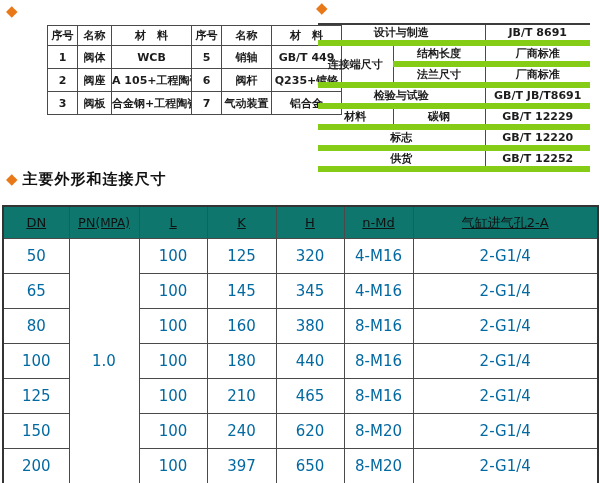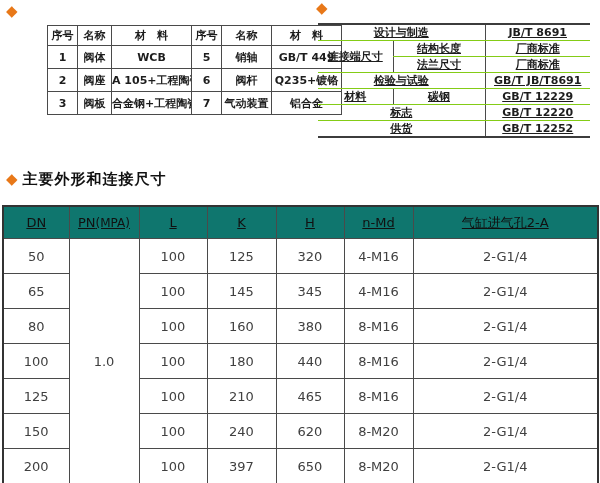--- a/index.html
+++ b/index.html
@@ -23,29 +23,29 @@
   .materials td {
     border:1px solid #4a4a4a; font-size:11px; font-weight:bold; color:#1d1d1d;
     height:22px;
   }
   .materials tr.hdr td { height:19px; }
 
   
   .specs { left:318px; top:23px; width:272px;
     border-top:2px solid #3c3c3c; border-bottom:2px solid #3c3c3c; }
   .specs td {
-    border-top:1px solid #4a4a4a; border-bottom:1px solid #84cc16;
-    font-size:11px; font-weight:bold; color:#1d1d1d; height:14.3px;text-decoration:underline;
+    border-top:1px solid #4a4a4a; border-bottom:6px solid #84cc16;
+    font-size:11px; font-weight:bold; color:#1d1d1d; height:14.3px;
   }
   .specs td.vl { border-left:1px solid #4a4a4a; }
 
   
   .dims { left:2px; top:205px; width:595px; border:2px solid #333; }
   .dims td {
-    border:1px solid #4a4a4a; font-size:13px; color:#404040; height:34px;
+    border:1px solid #4a4a4a; font-size:15px; color:#0369a1; height:34px;
   }
   .dims tr.hdr td { background:#0f766e; height:31px; font-size:13px; color:#111;text-decoration:underline; }
   .dims tr.hdr td .sub { font-size:12px; }
 </style>
 </head>
 <body>
 
 <div class="page">
 
   <div class="sec-title" style="left:6px; top:4px;">

